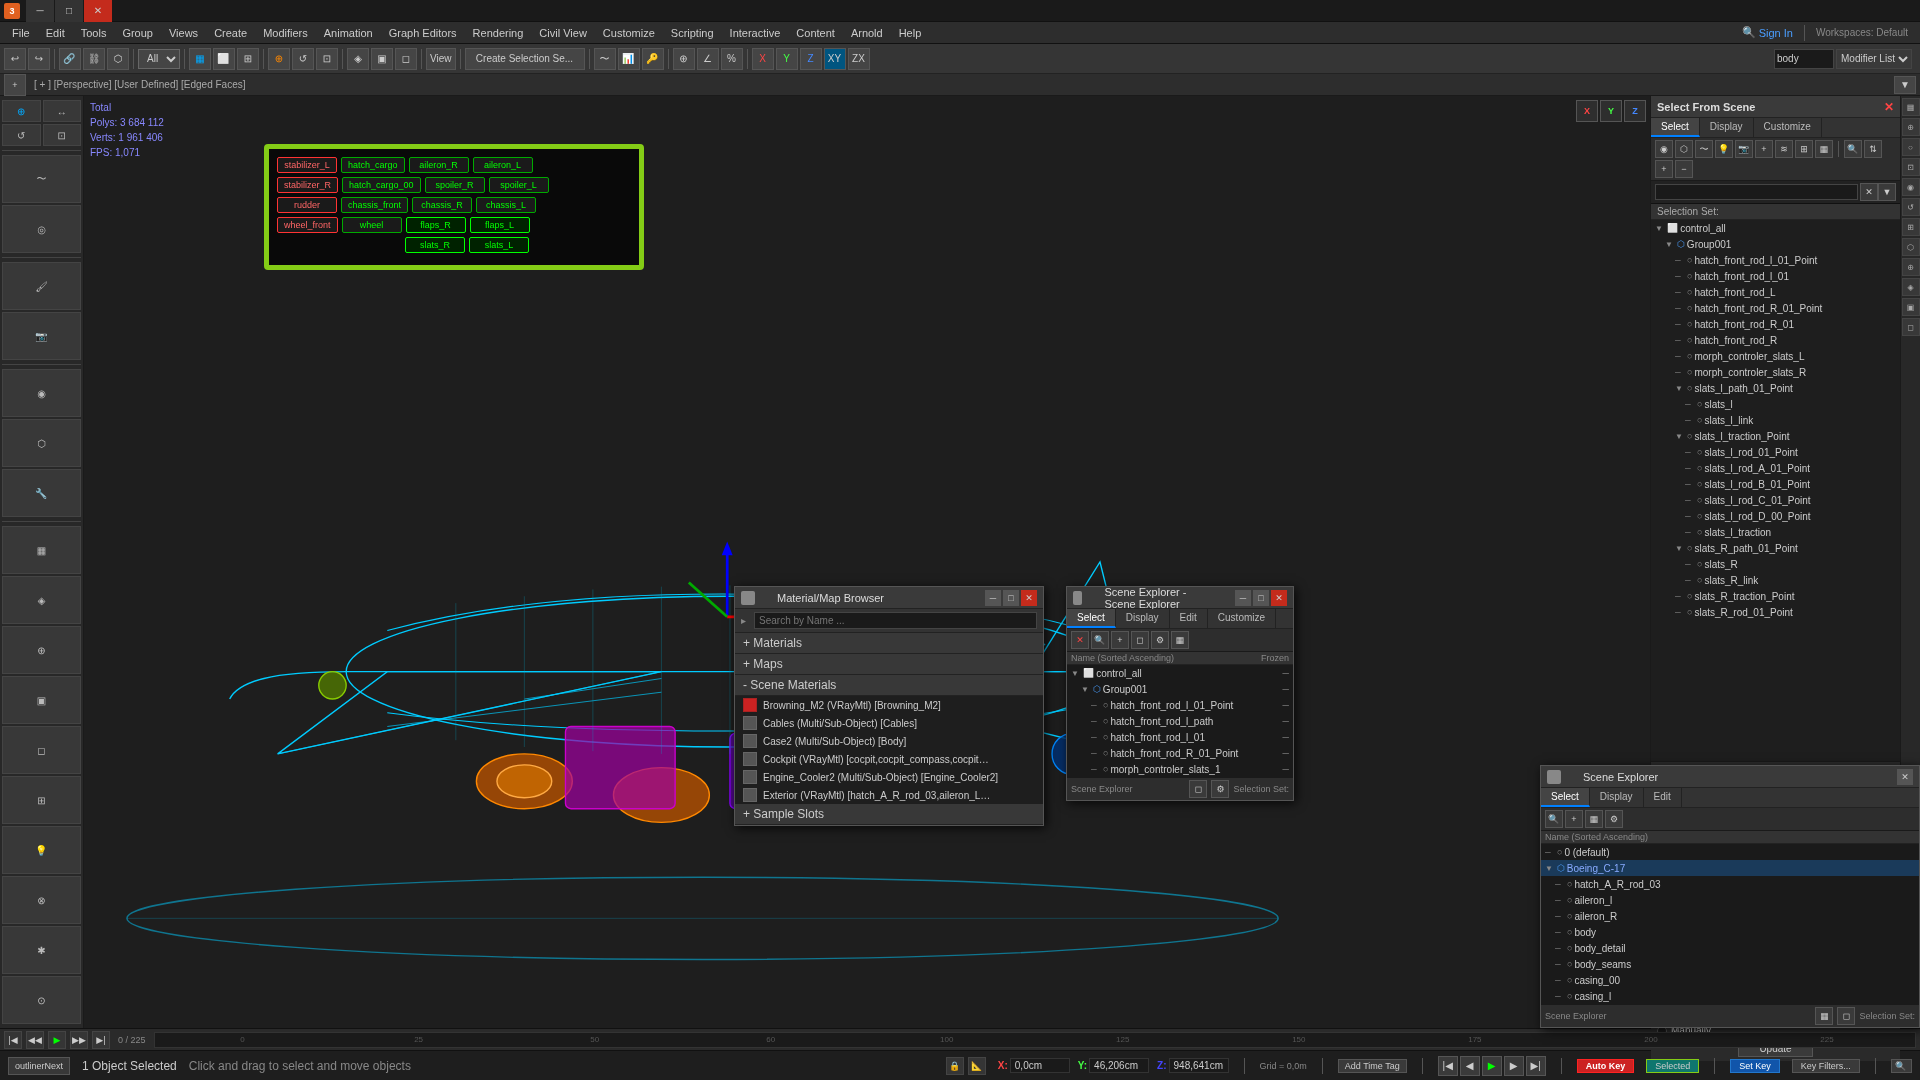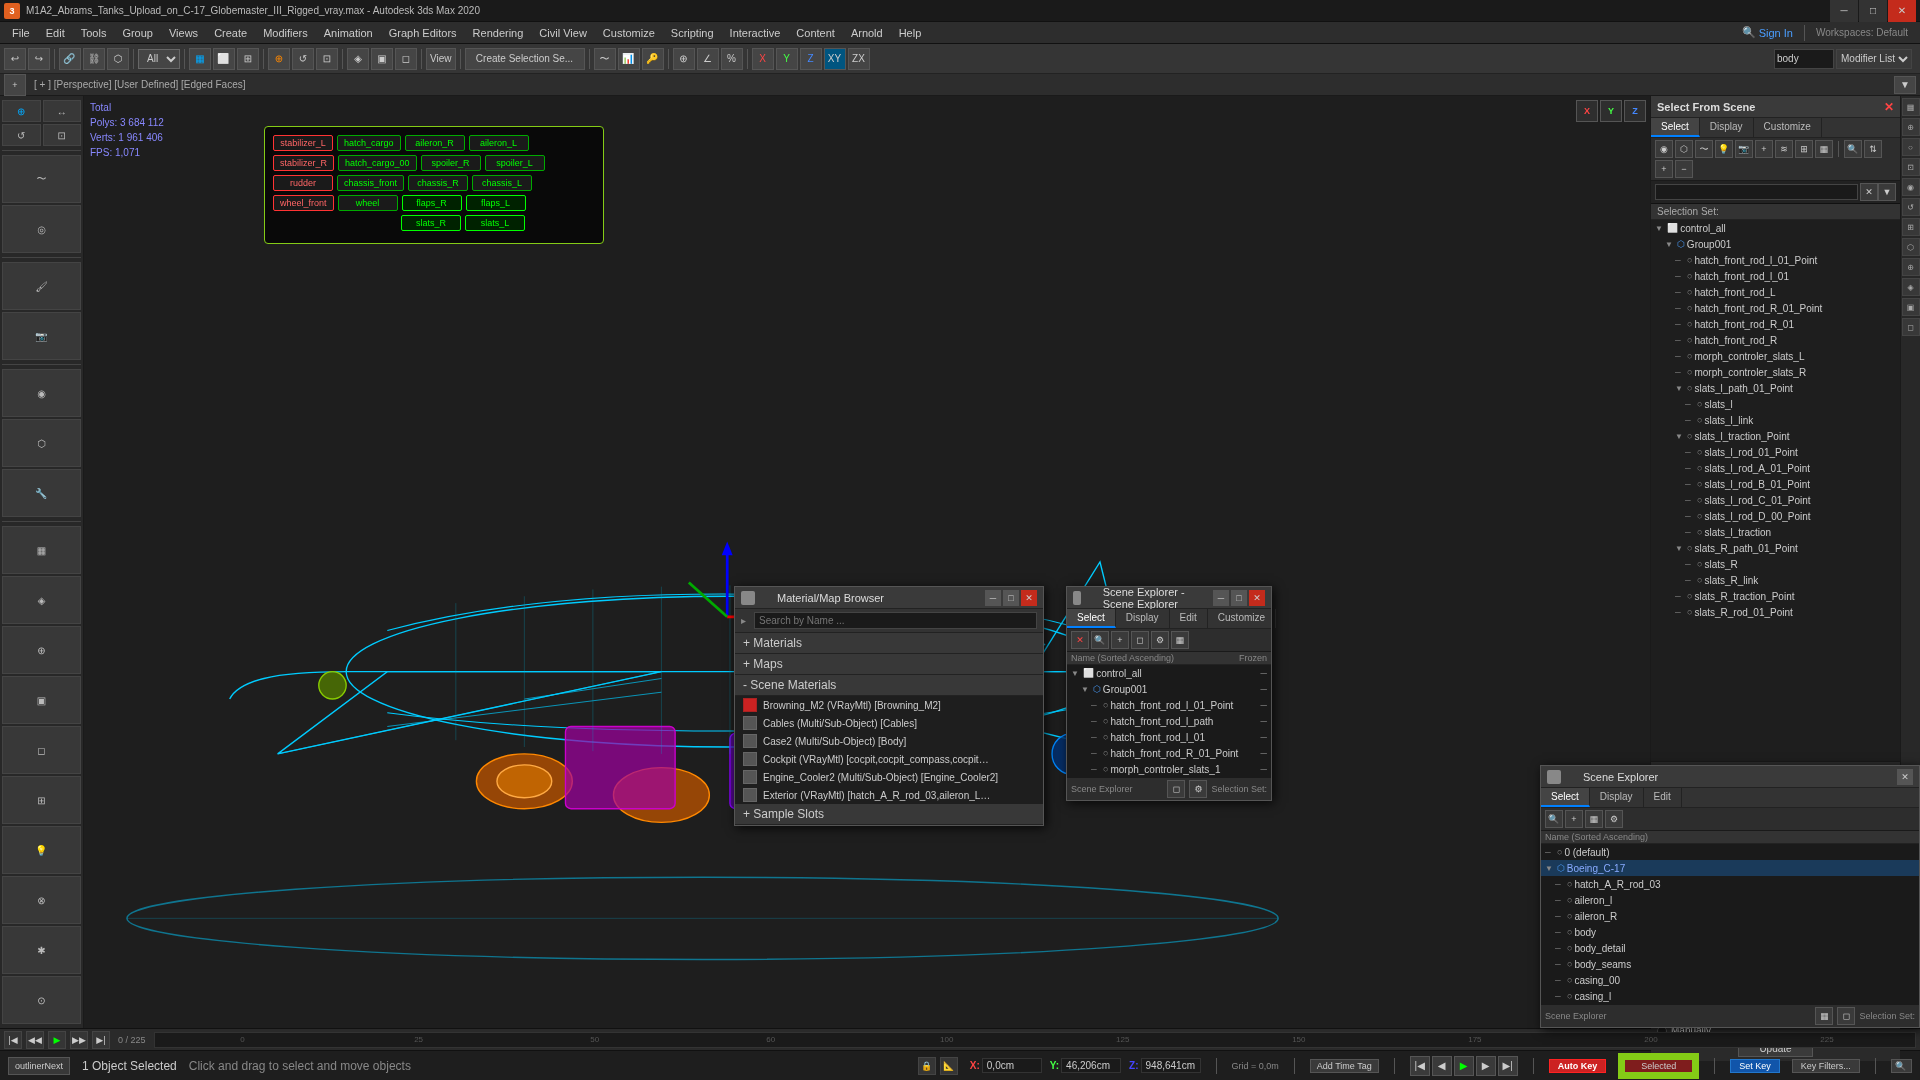--- a/index.html
+++ b/index.html
@@ -177,25 +177,25 @@
     #viewport {
       flex: 1;
       background: #1e1e1e;
       position: relative;
       overflow: hidden;
     }
 
     
     #overlay-panel {
       position: absolute;
-      top: 30px;
+      top: 48px;
       left: 180px;
-      width: 340px;
+      width: 380px;
       background: rgba(0,0,0,0.7);
-      border: 1px solid #84cc16;
+      border: 5px solid #84cc16;
       border-radius: 4px;
       padding: 8px;
     }
     .overlay-row {
       display: flex;
       gap: 4px;
       margin-bottom: 4px;
     }
     .overlay-tag {
       background: #1a1a1a;
@@ -576,21 +576,21 @@
       height: 14px;
       border: 1px solid #666;
       flex-shrink: 0;
     }
 
     
     #scene-explorer {
       position: absolute;
       left: 982px;
       top: 490px;
-      width: 206px;
+      width: 228px;
       background: #2d2d2d;
       border: 1px solid #555;
       box-shadow: 2px 2px 10px rgba(0,0,0,0.8);
       z-index: 200;
       display: flex;
       flex-direction: column;
     }
     .se-tree {
       flex: 1;
       overflow-y: auto;
@@ -745,21 +745,20 @@
       border: 1px solid #aa2222;
       flex-shrink: 0;
     }
 
   </style>
 </head>
 <body>
 
 <div id="title-bar">
   <div class="app-icon">3</div>
-  <span class="title-text">M1A2_Abrams_Tanks_Upload_on_C-17_Globemaster_III_Rigged_vray.max - Autodesk 3ds Max 2020</span>
   <div class="win-controls">
     <button class="win-btn">─</button>
     <button class="win-btn">□</button>
     <button class="win-btn close">✕</button>
   </div>
 </div>
 
 <div id="menu-bar">
   <div class="menu-item">File</div>
   <div class="menu-item">Edit</div>
@@ -1445,21 +1444,21 @@
   <div class="sep-v"></div>
   <div id="anim-controls">
     <button class="anim-btn">|◀</button>
     <button class="anim-btn">◀</button>
     <button class="anim-btn" style="color:#00ff00;">▶</button>
     <button class="anim-btn">▶</button>
     <button class="anim-btn">▶|</button>
   </div>
   <div class="sep-v"></div>
   <button style="padding:1px 8px;background:#cc2222;border:1px solid #ff2222;color:#fff;font-size:9px;cursor:pointer;font-weight:bold;">Auto Key</button>
-  <button style="padding:1px 16px;background:#7f1d1d;border:7px solid #84cc16;color:#ccc;font-size:9px;cursor:pointer;">Selected</button>
+  <button style="padding:1px 8px;background:#0f766e;border:1px solid #84cc16;color:#ccc;font-size:9px;cursor:pointer;">Selected</button>
   <div class="sep-v"></div>
   <button style="padding:1px 8px;background:#1155aa;border:1px solid #2277cc;color:#fff;font-size:9px;cursor:pointer;">Set Key</button>
   <button style="padding:1px 8px;background:#3a3a3a;border:1px solid #555;color:#ccc;font-size:9px;cursor:pointer;">Key Filters...</button>
   <div class="sep-v"></div>
   <button style="padding:1px 4px;background:#3a3a3a;border:1px solid #555;color:#ccc;font-size:9px;cursor:pointer;">🔍</button>
 </div>
 
 <div id="bottom-scene-explorer">
   <div class="float-win-header">
     <div class="win-icon"></div>

